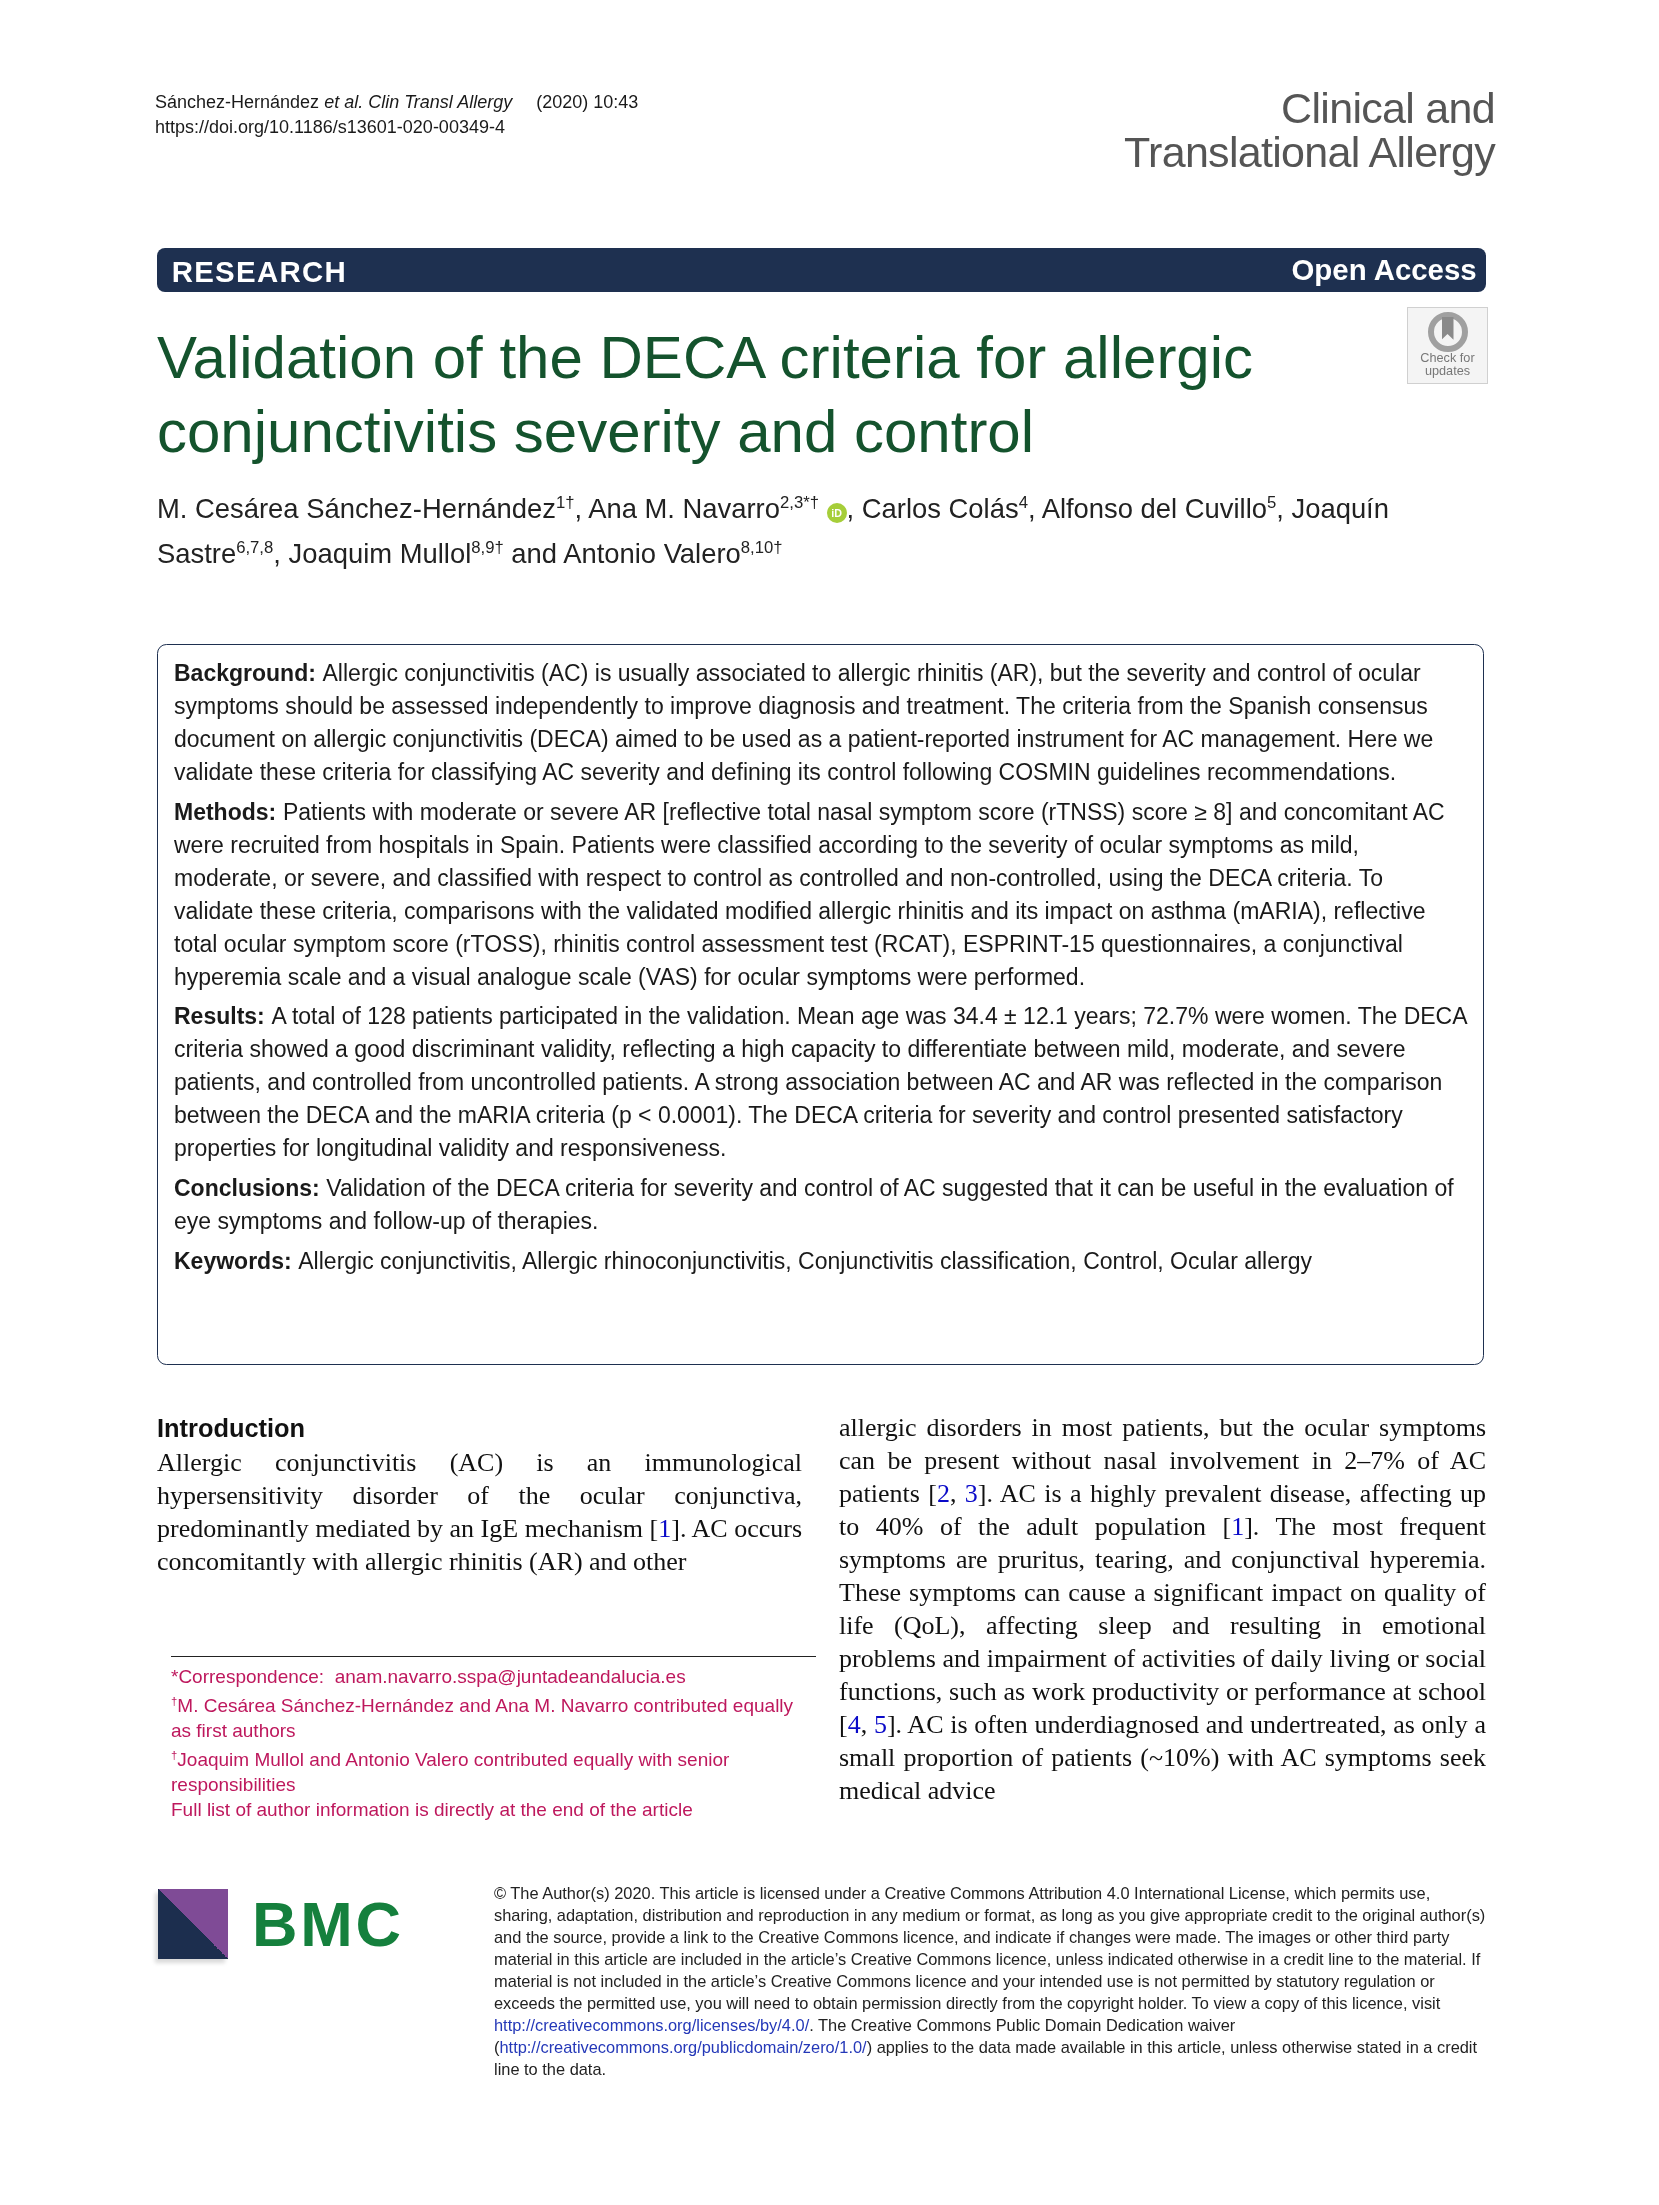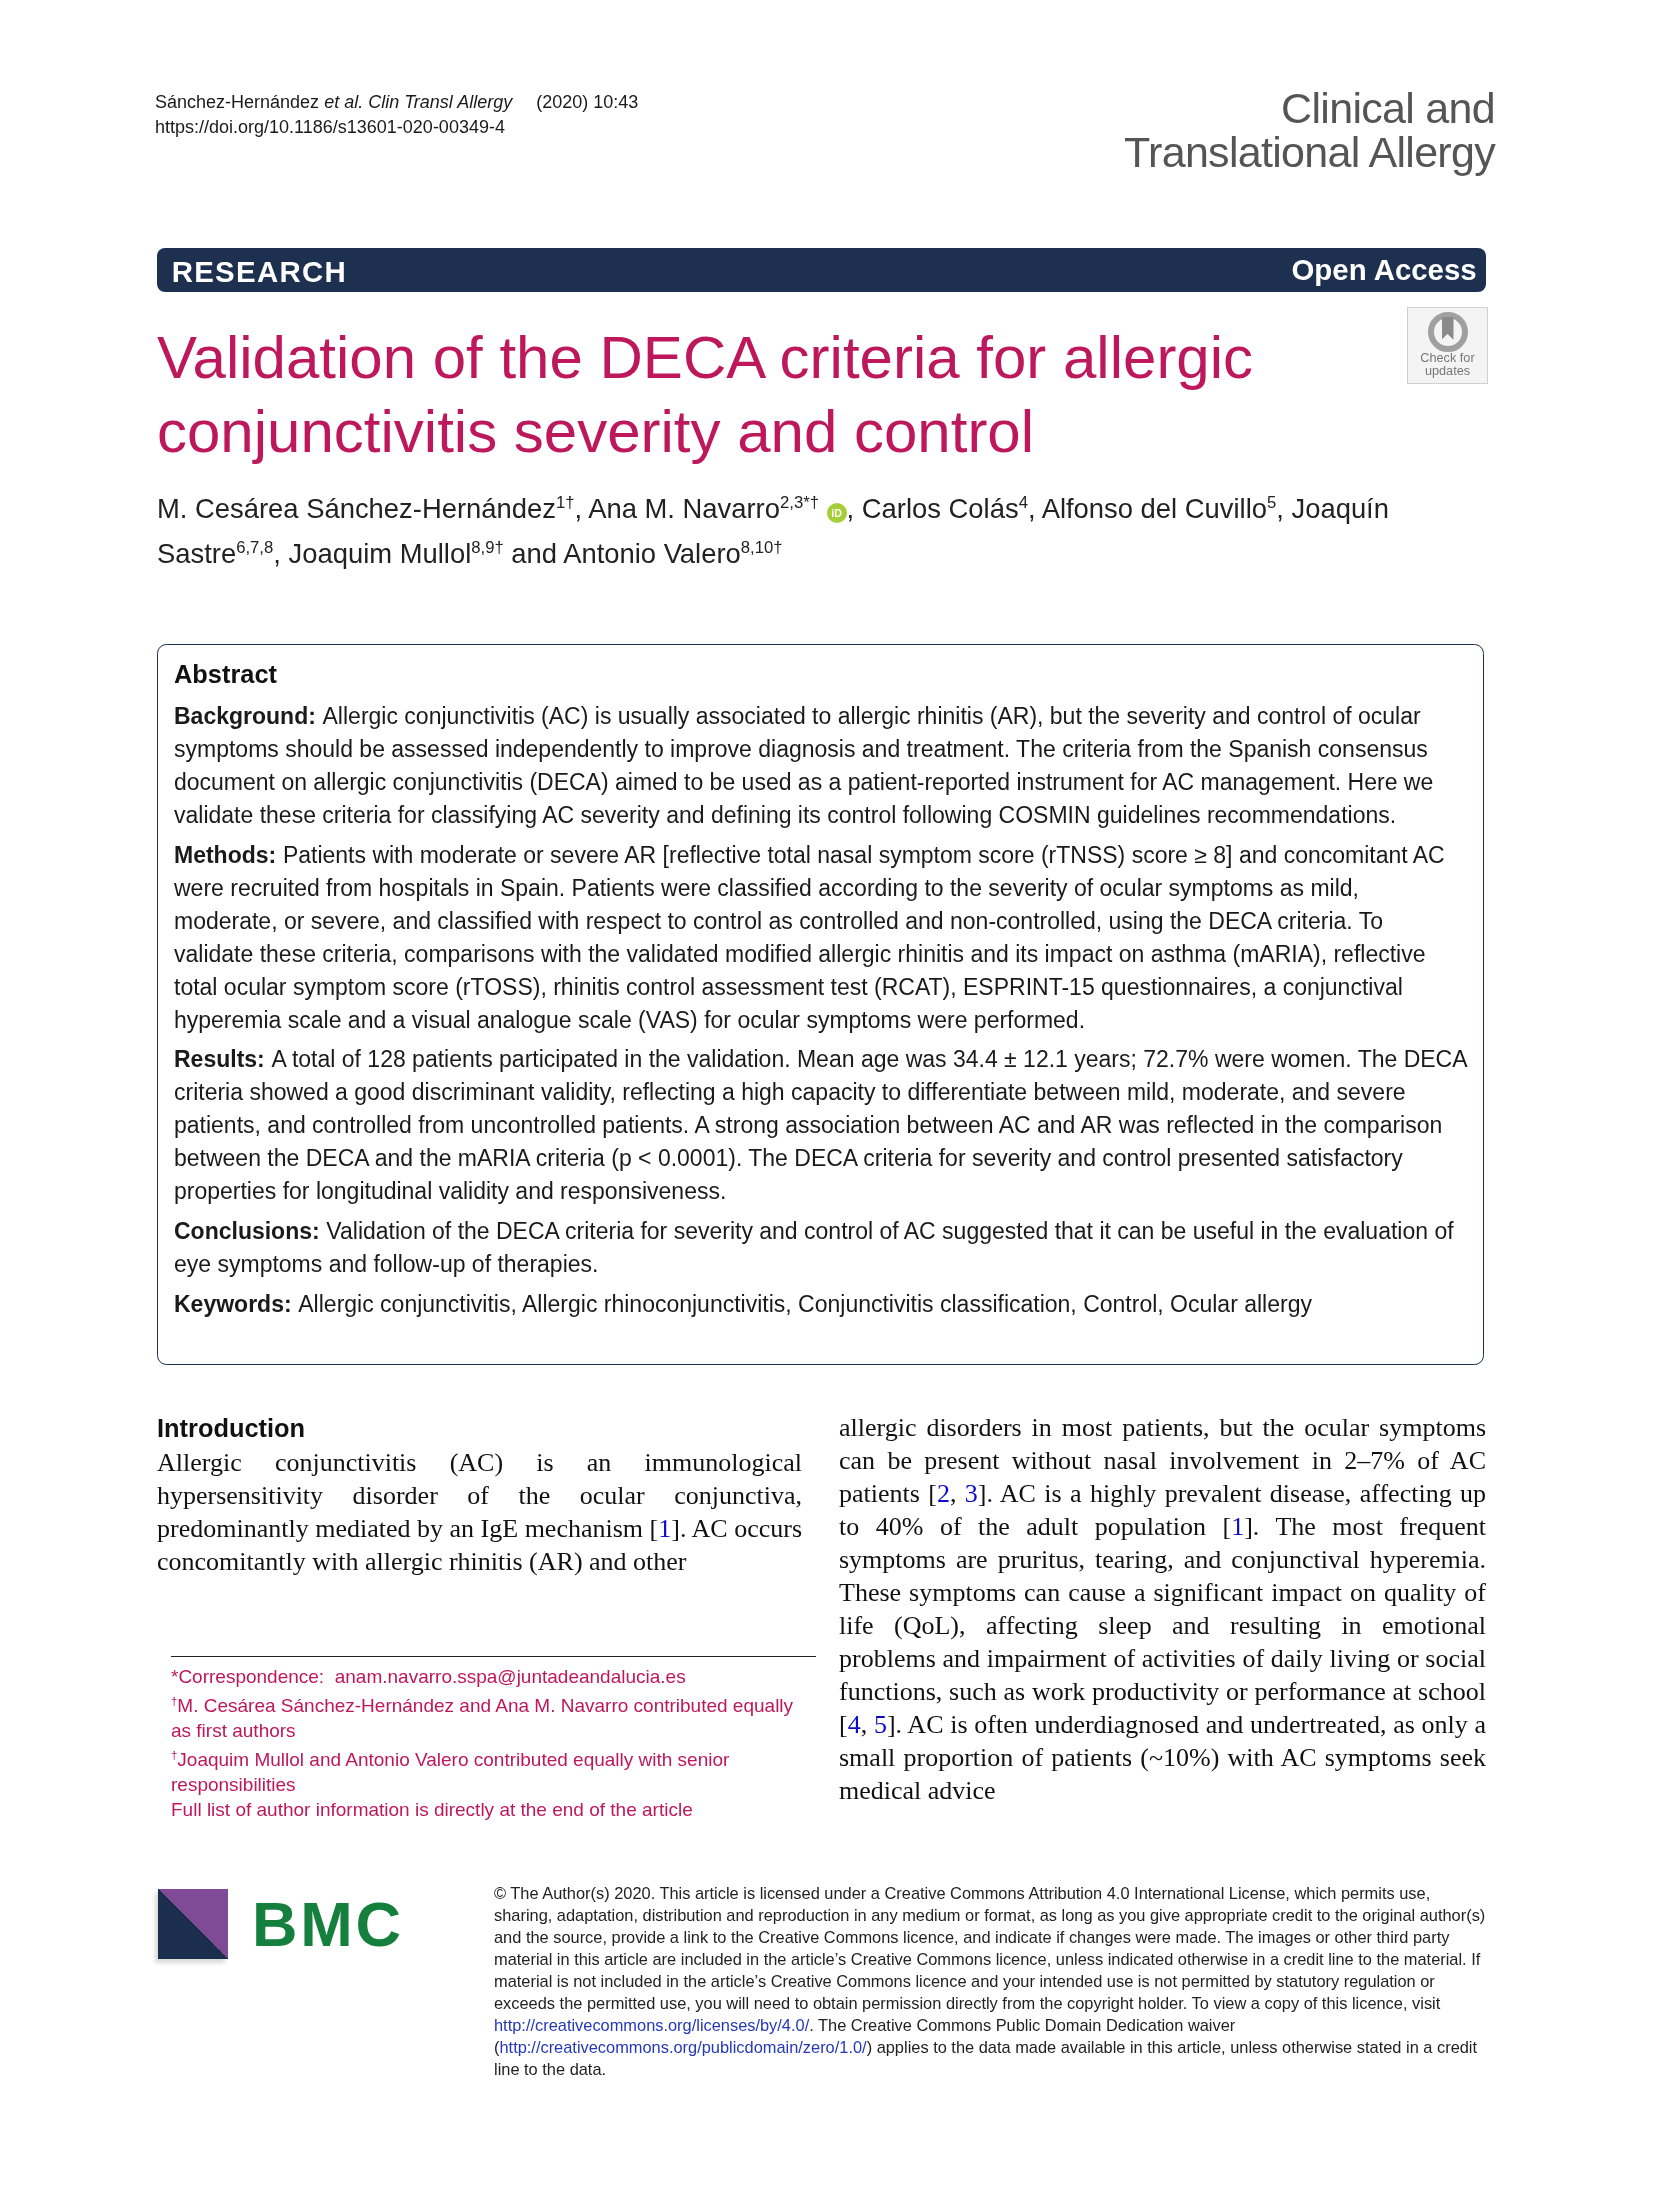--- a/index.html
+++ b/index.html
@@ -10,21 +10,21 @@
   .running-head { position: absolute; left: 155px; top: 90px; font-size: 18px; line-height: 25.4px; color: #1a1a1a; }
   .running-head .ital { font-style: italic; }
   .running-head .cite { margin-left: 19px; }
 
   .journal-name { position: absolute; right: 165px; top: 86px; text-align: right; font-size: 43px; line-height: 44px; color: #555; letter-spacing: -0.7px; }
 
   .banner { position: absolute; left: 157px; top: 248px; width: 1329px; height: 44px; background: #1e3050; border-radius: 8px; color: #fff; font-weight: bold; }
   .banner .label-left { position: absolute; left: 14.7px; top: 6.7px; font-size: 29.4px; letter-spacing: 1.3px; }
   .banner .label-right { position: absolute; right: 9.4px; top: 5.4px; font-size: 29.4px; }
 
-  .title { position: absolute; left: 157px; top: 321px; width: 1178px; font-size: 60px; line-height: 74px; color: #be185d; }
+  .title { position: absolute; left: 157px; top: 321px; width: 1178px; font-size: 60px; line-height: 74px; color: #14532d; }
   .update-badge { position: absolute; left: 1407px; top: 307px; width: 79px; height: 75px; border: 1.3px solid #d0d0d0; background: #f4f4f4; text-align: center; }
   .update-badge .ring { width: 40px; height: 40px; border-radius: 50%; border: 6px solid #a0a0a0; margin: 4px auto 0; box-sizing: border-box; position: relative; }
   .update-badge .ring::after { content: ""; position: absolute; left: 8px; top: -1.3px; width: 12px; height: 23px; background: #8a8a8a; clip-path: polygon(0 0,100% 0,100% 100%,50% 75%,0 100%); }
   .update-badge .txt { font-size: 12.7px; line-height: 13.4px; color: #777; }
 
   .authors { position: absolute; left: 157px; top: 483px; width: 1332px; font-size: 27.4px; line-height: 39px; color: #222; }
   .authors sup { font-size: 16.7px; }
   .orcid { display: inline-block; width: 20px; height: 20px; background: #a6ce39; border-radius: 50%; color: #fff; font-size: 10.7px; line-height: 20px; text-align: center; vertical-align: 1.3px; font-weight: bold; }
 
   .abstract { position: absolute; left: 157px; top: 644px; width: 1327px; height: 721px; border: 1.3px solid #1e3050; border-radius: 9.4px; box-sizing: border-box; padding: 12px 16px 0 16px; }
@@ -78,21 +78,20 @@
   <div class="ring"></div>
   <div class="txt">Check for</div>
   <div class="txt">updates</div>
 </div>
 
 <div class="authors sans">
   <span>M. Cesárea Sánchez-Hernández</span><sup>1†</sup><span>, </span><span>Ana M. Navarro</span><sup>2,3*†</sup>&nbsp;<span class="orcid">iD</span><span>, </span><span>Carlos Colás</span><sup>4</sup><span>, </span><span>Alfonso del Cuvillo</span><sup>5</sup><span>, </span><span>Joaquín Sastre</span><sup>6,7,8</sup><span>, </span><span>Joaquim Mullol</span><sup>8,9†</sup><span> and </span><span>Antonio Valero</span><sup>8,10†</sup>
 </div>
 
 <div class="abstract sans">
-  <h2>Abstract</h2>
   <p><b>Background:</b><span>Allergic conjunctivitis (AC) is usually associated to allergic rhinitis (AR), but the severity and control of ocular symptoms should be assessed independently to improve diagnosis and treatment. The criteria from the Spanish consensus document on allergic conjunctivitis (DECA) aimed to be used as a patient-reported instrument for AC management. Here we validate these criteria for classifying AC severity and defining its control following COSMIN guidelines recommendations.</span></p>
   <p><b>Methods:</b><span>Patients with moderate or severe AR [reflective total nasal symptom score (rTNSS) score ≥ 8] and concomitant AC were recruited from hospitals in Spain. Patients were classified according to the severity of ocular symptoms as mild, moderate, or severe, and classified with respect to control as controlled and non-controlled, using the DECA criteria. To validate these criteria, comparisons with the validated modified allergic rhinitis and its impact on asthma (mARIA), reflective total ocular symptom score (rTOSS), rhinitis control assessment test (RCAT), ESPRINT-15 questionnaires, a conjunctival hyperemia scale and a visual analogue scale (VAS) for ocular symptoms were performed.</span></p>
   <p><b>Results:</b><span>A total of 128 patients participated in the validation. Mean age was 34.4 ± 12.1 years; 72.7% were women. The DECA criteria showed a good discriminant validity, reflecting a high capacity to differentiate between mild, moderate, and severe patients, and controlled from uncontrolled patients. A strong association between AC and AR was reflected in the comparison between the DECA and the mARIA criteria (p &lt; 0.0001). The DECA criteria for severity and control presented satisfactory properties for longitudinal validity and responsiveness.</span></p>
   <p><b>Conclusions:</b><span>Validation of the DECA criteria for severity and control of AC suggested that it can be useful in the evaluation of eye symptoms and follow-up of therapies.</span></p>
   <p><b>Keywords:</b><span>Allergic conjunctivitis, Allergic rhinoconjunctivitis, Conjunctivitis classification, Control, Ocular allergy</span></p>
 </div>
 
 <div class="col-left">
   <h3 class="intro-heading sans">Introduction</h3>
   <p class="body-text serif"><span>Allergic conjunctivitis (AC) is an immunological hypersensitivity disorder of the ocular conjunctiva, predominantly mediated by an IgE mechanism [</span><span class="ref">1</span><span>]. AC occurs concomitantly with allergic rhinitis (AR) and other</span></p>

